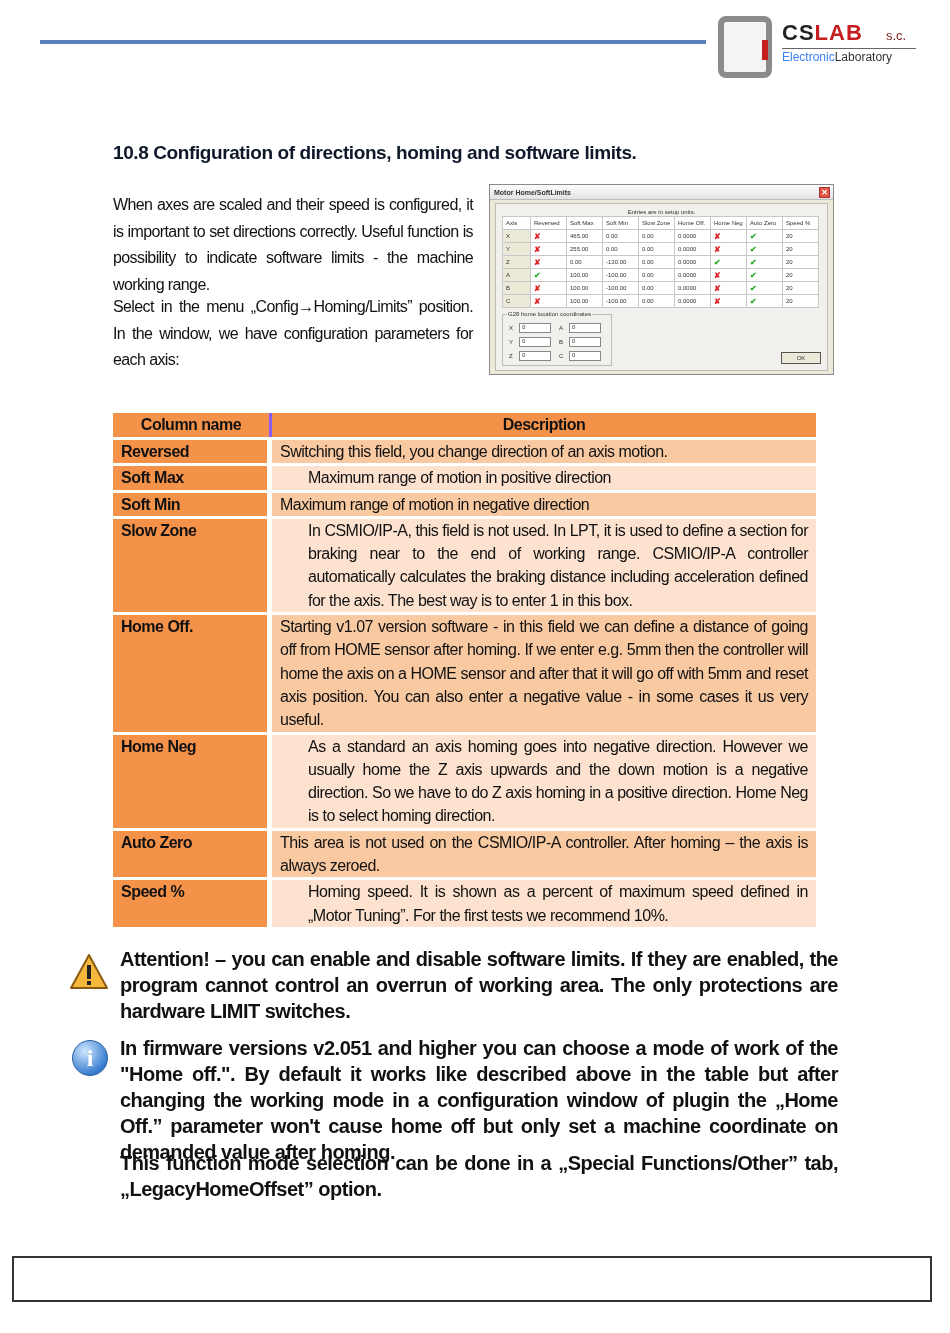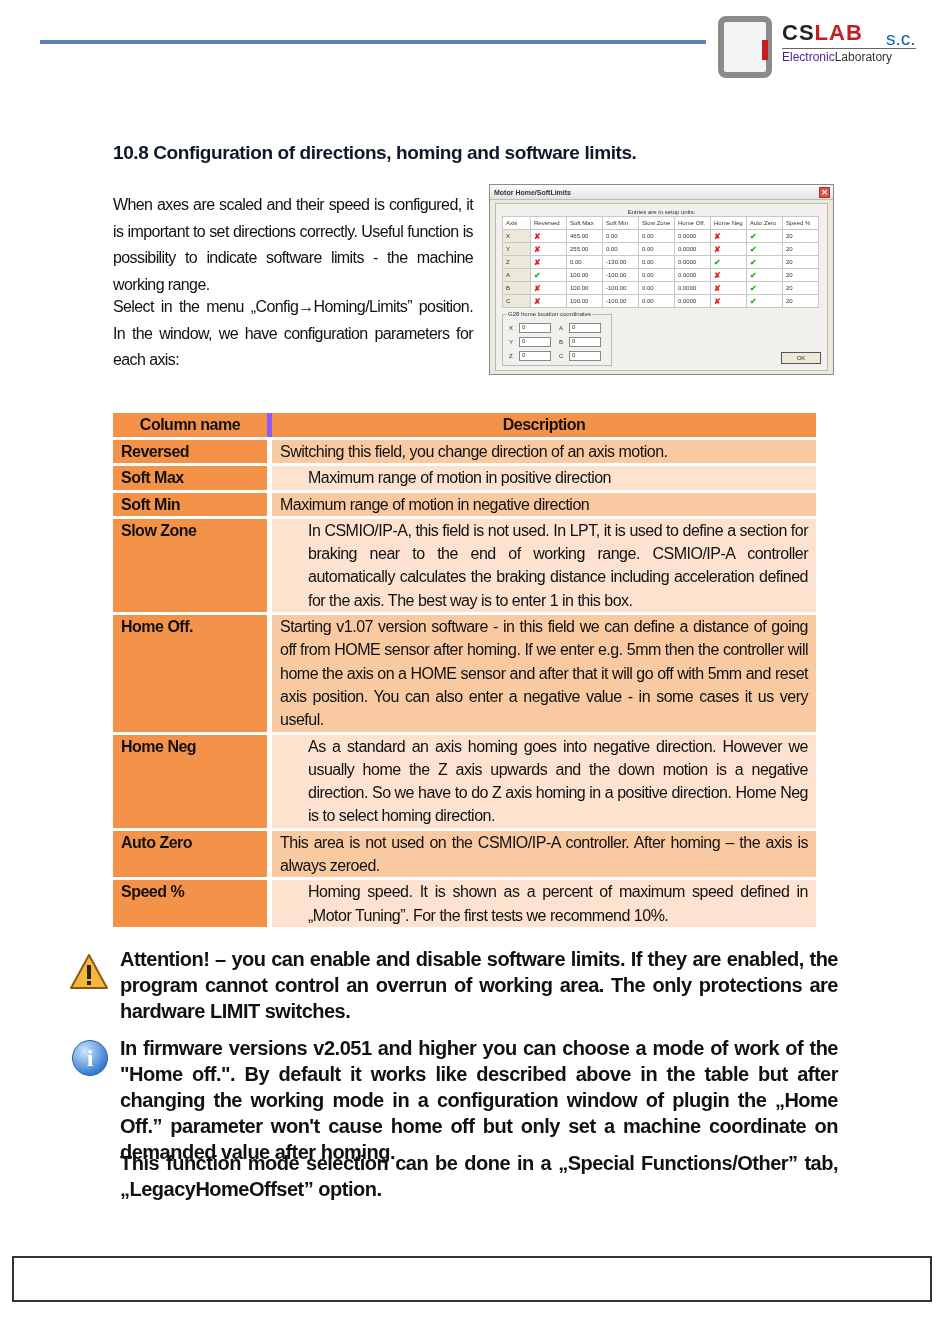--- a/index.html
+++ b/index.html
@@ -4,24 +4,24 @@
 <style>
   * { box-sizing: border-box; margin: 0; padding: 0; }
   body { width: 950px; height: 1333px; background: #fff; position: relative; font-family: "Liberation Sans", sans-serif; color: #111; overflow: hidden; }
   .cond { font-family: "Liberation Sans Narrow", "Liberation Sans", sans-serif; letter-spacing: -0.4px; }
   .topline { position: absolute; left: 40px; top: 40px; width: 666px; height: 4px; background: #5b82b8; }
   .logo { position: absolute; left: 714px; top: 12px; width: 210px; height: 80px; }
   .logo-box { position: absolute; left: 4px; top: 4px; width: 54px; height: 62px; border: 6px solid #8b8b8b; border-radius: 8px; background: #f4f4f4; }
   .logo-box .red { position: absolute; right: -2px; top: 18px; width: 6px; height: 20px; background: #c41e20; }
   .logo-cs { position: absolute; left: 68px; top: 8px; font-size: 22px; font-weight: bold; color: #222; letter-spacing: 1px; }
   .logo-cs .lab { color: #c41e20; }
-  .logo-sc { position: absolute; left: 172px; top: 16px; font-size: 19px; color: #0369a1; }
+  .logo-sc { position: absolute; left: 172px; top: 16px; font-size: 13px; color: #7f1d1d; }
   .logo-rule { position: absolute; left: 68px; top: 36px; width: 134px; height: 1px; background: #666; }
   .logo-el { position: absolute; left: 68px; top: 38px; font-size: 12px; color: #333; }
-  .logo-el .e { color: #4c1d95; }
+  .logo-el .e { color: #3b82f6; }
 
   h2 { position: absolute; left: 113px; top: 142px; font-size: 19px; font-weight: bold; color: #0f172a; letter-spacing: -0.5px; }
   .para { position: absolute; left: 113px; width: 360px; font-size: 16px; line-height: 26.5px; text-align: justify; letter-spacing: -0.6px; }
 
   .dialog { position: absolute; left: 489px; top: 184px; width: 345px; height: 191px; background: #ece9d8; border: 1px solid #8a8a8a; font-size: 6px; color: #333; }
   .dlg-title { height: 15px; background: linear-gradient(#fdfdfd,#e3e3e3); border-bottom: 1px solid #bbb; font-weight: bold; font-size: 7px; padding: 4px 4px; position: relative; }
   .dlg-close { position: absolute; right: 3px; top: 2px; width: 11px; height: 11px; background: #e0533e; border: 1px solid #a33; color: #fff; font-size: 8px; line-height: 9px; text-align: center; }
   .dlg-inner { position: absolute; left: 5px; top: 18px; width: 333px; height: 168px; border: 1px solid #bbb; background: #f1f0ec; }
   .dlg-note { position: absolute; left: 0; top: 5px; width: 100%; text-align: center; font-size: 6px; }
   .grid { position: absolute; left: 6px; top: 12px; border-collapse: collapse; background: #fff; }
@@ -34,21 +34,21 @@
   .fld { position: absolute; font-size: 6px; }
   .fld span { display: inline-block; width: 10px; }
   .fld i { display: inline-block; width: 32px; height: 10px; border: 1px solid #888; background: #fff; font-style: normal; padding-left: 2px; vertical-align: middle; }
   .ok { position: absolute; right: 6px; bottom: 6px; width: 40px; height: 12px; border: 1px solid #555; background: #ece9d8; text-align: center; font-size: 6px; line-height: 10px; }
 
   table.desc { position: absolute; left: 113px; top: 410px; width: 703px; border-collapse: separate; border-spacing: 0 3px; font-size: 16px; letter-spacing: -0.5px; }
   table.desc th { background: #f4924a; font-weight: bold; height: 24px; text-align: center; }
   table.desc th.c1 { width: 159px; }
   table.desc td { vertical-align: top; line-height: 23.3px; padding: 0 8px; }
   table.desc td.nm { background: #f4924a; font-weight: bold; border-right: 5px solid #fff; }
-  table.desc th.c1 { border-right: 5px solid #8b5cf6; }
+  table.desc th.c1 { border-right: 3px solid #8b5cf6; }
   table.desc tr.odd td.ds { background: #f9c9a2; }
   table.desc tr.even td.ds { background: #fce2cf; padding-left: 36px; }
   table.desc td.ds { text-align: justify; margin-left: 19px; }
 
   .note { position: absolute; left: 120px; width: 718px; font-size: 20px; line-height: 26px; text-align: justify; letter-spacing: -0.5px; font-weight: bold; }
   .warn-icon { position: absolute; left: 69px; top: 952px; width: 40px; height: 40px; }
   .info-icon { position: absolute; left: 72px; top: 1040px; width: 36px; height: 36px; border-radius: 50%; background: radial-gradient(circle at 35% 30%, #cfe6ff, #3a7fd0 70%, #1e5aa6); border: 1px solid #2b5f9e; color: #fff; font-weight: bold; font-size: 24px; text-align: center; line-height: 34px; font-family: "Liberation Serif", serif; }
 
   .footer { position: absolute; left: 12px; top: 1256px; width: 920px; height: 46px; border: 2px solid #333; padding: 3px; }
   .footer-left { position: absolute; left: 4px; top: 4px; width: 744px; height: 34px; background: #4e5e28; color: #fff; font-size: 16px; letter-spacing: 4px; text-align: right; padding-right: 14px; line-height: 34px; }

